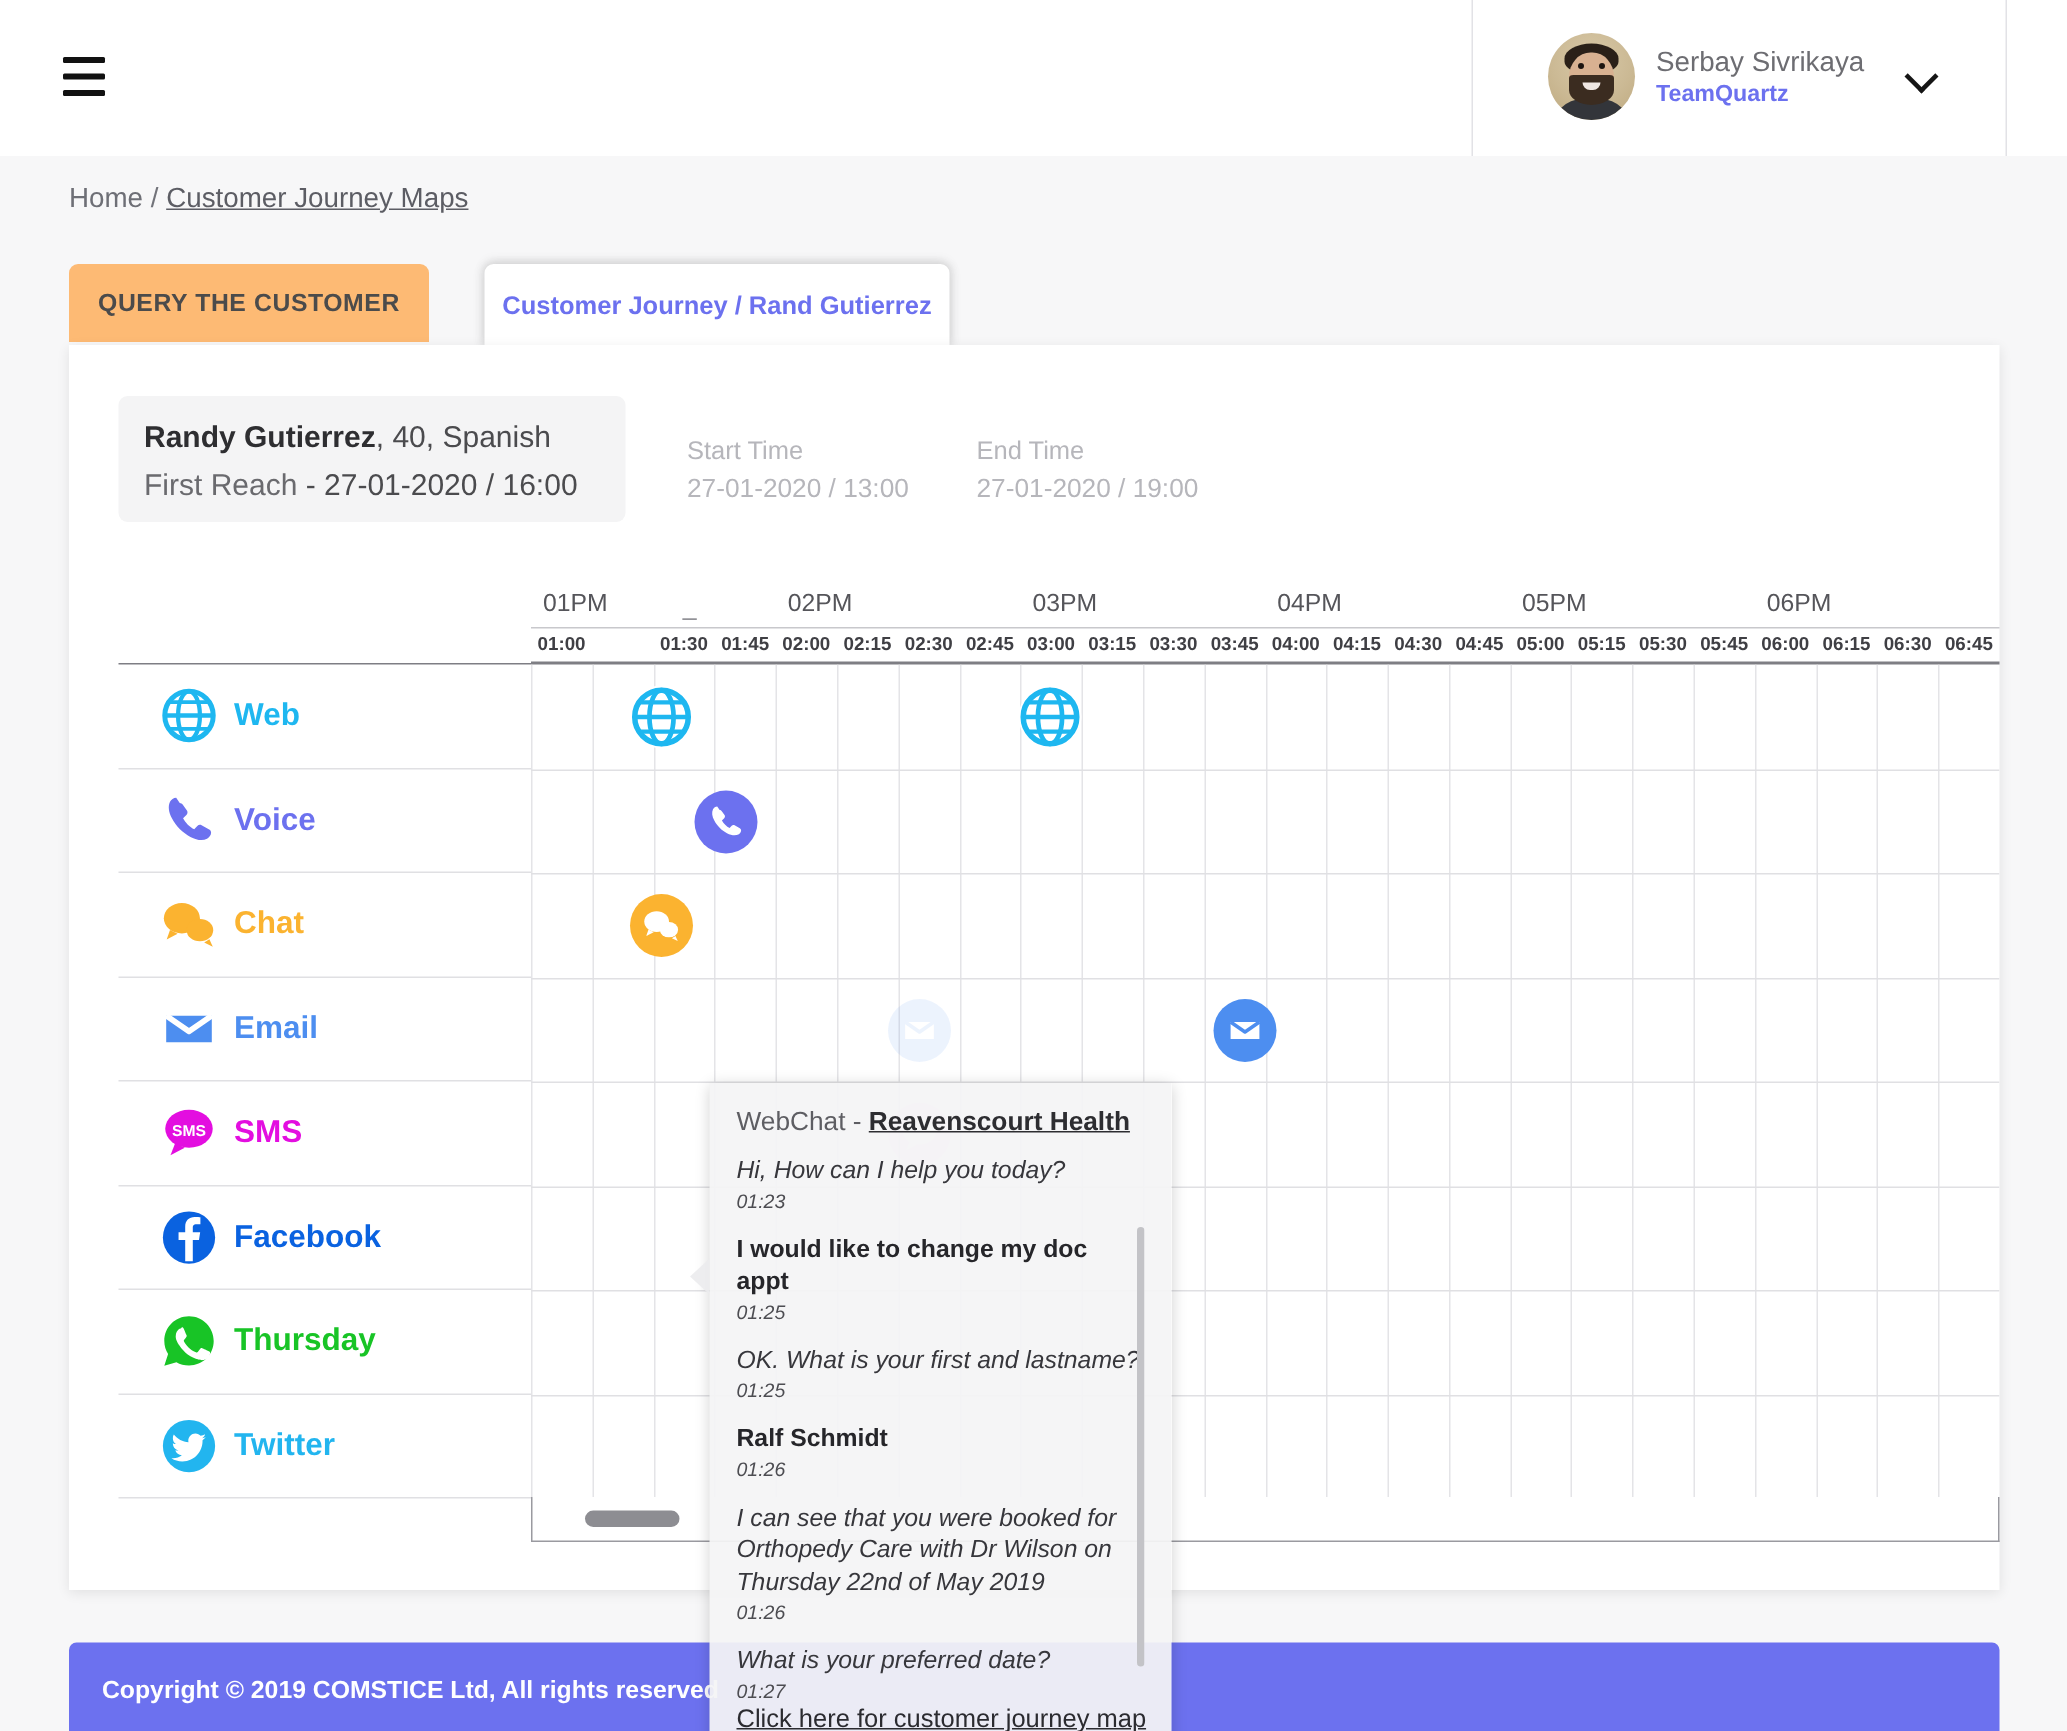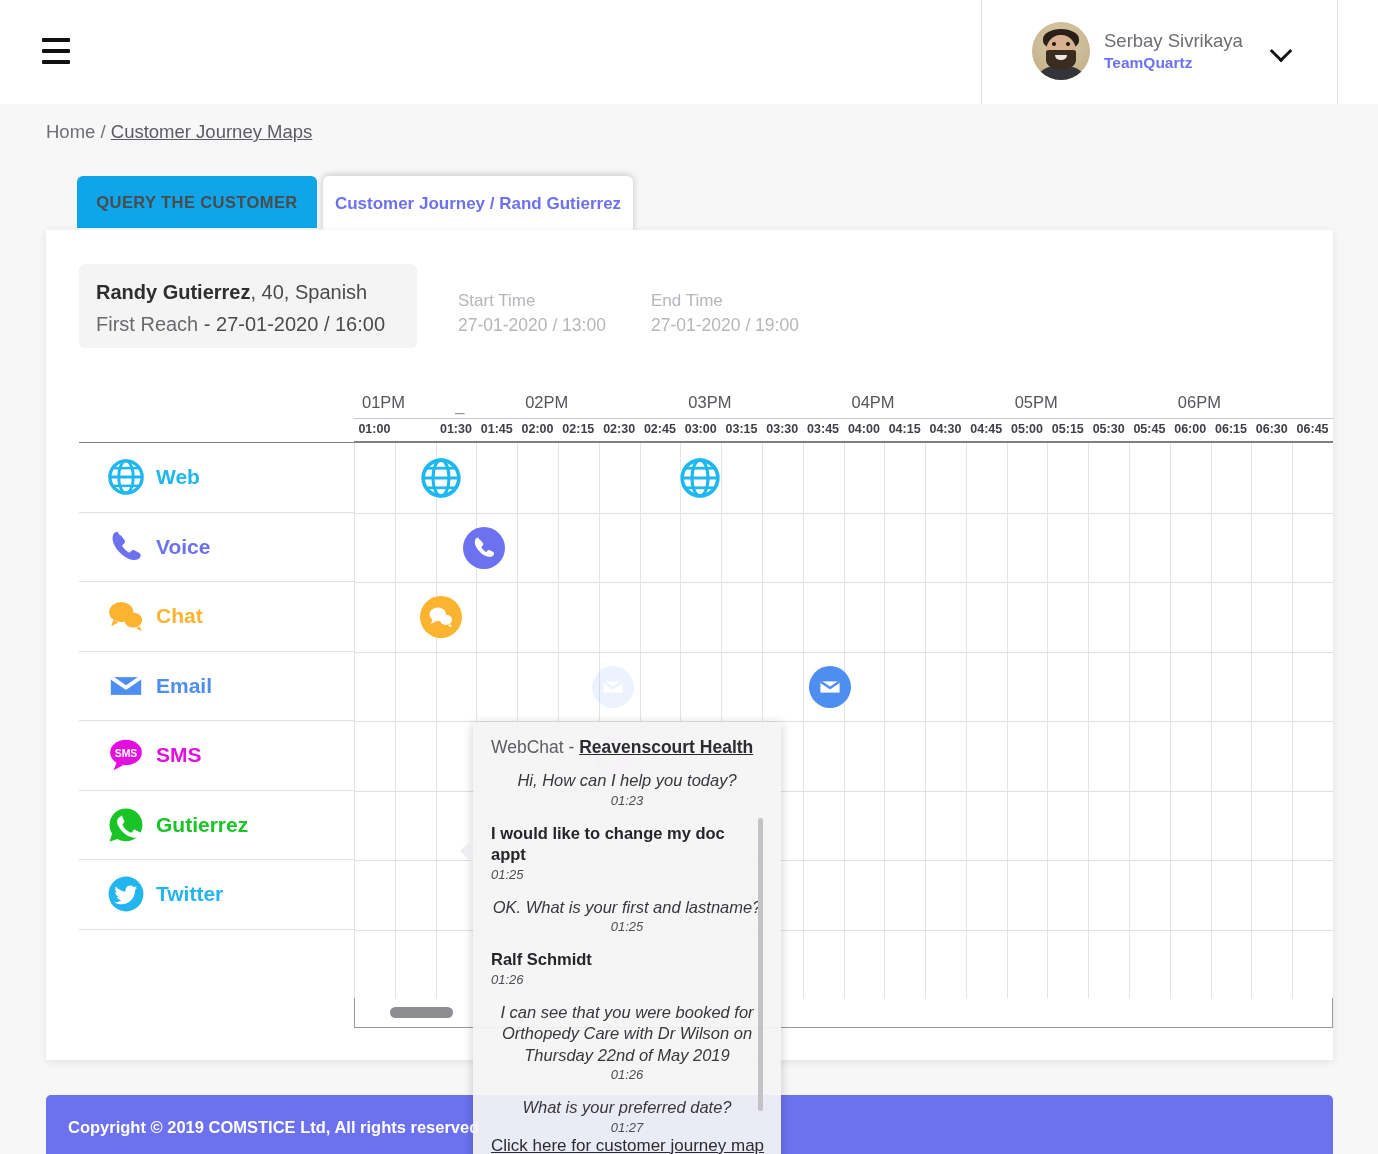--- a/index.html
+++ b/index.html
@@ -85,22 +85,22 @@
   .breadcrumb .crumb-active { color: #5c5d64; text-decoration: underline; margin-top: 48px; }
 
   
   .tabs { position: absolute; left: 46px; top: 176px; height: 52px; }
   .tab {
     position: absolute; top: 0; height: 52px;
     display: flex; align-items: center; justify-content: center;
     cursor: pointer; border-radius: 6px 6px 0 0;
   }
   .tab-inactive {
-    left: 0; width: 240px; background: #0ea5e9; color: #4b4b4b;
-    font-size: 16.5px; font-weight: bold; letter-spacing: .4px; margin-left: 31px;
+    left: 0; width: 240px; background: #fdba74; color: #4b4b4b;
+    font-size: 16.5px; font-weight: bold; letter-spacing: .4px;
   }
   .tab-active {
     left: 277px; width: 310px; height: 56px; background: #ffffff;
     color: #6c71ef; font-size: 17px; font-weight: bold;
     box-shadow: 0 -2px 7px rgba(0,0,0,.10), -2px 0 7px rgba(0,0,0,.06), 2px 0 7px rgba(0,0,0,.06);
   }
   .tab-active-underline {
     position: absolute; left: 277px; top: 56px; width: 310px; height: 8px;
     background: #6c71ef;
   }
@@ -202,21 +202,21 @@
   .tt-head { font-size: 17.5px; color: #5e5e63; line-height: 27px; white-space: nowrap; }
   .tt-head b { color: #2d2d31; font-weight: bold; text-decoration: underline; }
   .tt-msgs { position: relative; margin-top: 9px; height: 362px; overflow: hidden; }
   .tt-scrollbar {
     position: absolute; right: 0; top: 48px; width: 5px; height: 293px;
     background: #c3c3c7; border-radius: 3px;
   }
   .tt-msg { margin-bottom: 14px; }
   .tt-msg .txt { font-size: 16.5px; line-height: 21.5px; }
   .tt-msg .tm { font-size: 13px; font-style: italic; color: #4d4d52; line-height: 17px; }
-  .tt-msg.agent { text-align: center; padding-right: 0px; }
+  .tt-msg.agent { text-align: left; padding-right: 0px; }
   .tt-msg.agent .txt { font-style: italic; color: #37373c; }
   .tt-msg.cust { text-align: left; }
   .tt-msg.cust .txt { font-weight: bold; color: #26262a; }
   .tt-link {
     position: absolute; left: 18px; bottom: 16px;
     font-size: 17px; font-weight: normal; color: #2b2b30;
     text-decoration: underline; cursor: pointer;
   }
 
   
@@ -368,25 +368,34 @@
                 <ellipse cx="12" cy="10.4" rx="10" ry="8" fill="#e30ee0"></ellipse>
                 <path d="M6.2 16.4l-2 5.2 6-3.2z" fill="#e30ee0"></path>
                 <text x="12" y="13.4" font-family="Liberation Sans, sans-serif" font-size="6.6" font-weight="bold" fill="#ffffff" text-anchor="middle">SMS</text>
               </svg>
             </span>
             <span class="tl-row-label" style="color: rgb(227, 14, 224);">SMS</span>
           </div>
           <div class="tl-row">
             <span style="display: flex; align-items: center; justify-content: center; width: 40px; height: 40px;">
               <svg width="38" height="38" viewBox="0 0 24 24">
+                <circle cx="12" cy="12" r="11" fill="#0a62e0"></circle>
+                <path d="M13.6 22V13h2.6l.5-3.2h-3.1V7.9c0-.9.3-1.5 1.6-1.5h1.6V3.5c-.3 0-1.3-.1-2.4-.1-2.4 0-4 1.5-4 4.1v2.3H7.6V13h2.8v9z" fill="#ffffff"></path>
+              </svg>
+            </span>
+            <span class="tl-row-label" style="color: rgb(10, 98, 224);">Facebook</span>
+          </div>
+          <div class="tl-row">
+            <span style="display: flex; align-items: center; justify-content: center; width: 40px; height: 40px;">
+              <svg width="38" height="38" viewBox="0 0 24 24">
                 <path d="M12 1.6C6.2 1.6 1.6 6.2 1.6 12c0 2 .6 3.9 1.6 5.5L1.6 22.4l5.1-1.5c1.5.9 3.4 1.4 5.3 1.4 5.8 0 10.4-4.6 10.4-10.3S17.8 1.6 12 1.6z" fill="#18c426"></path>
                 <path d="M8.6 6.7c-.3 0-.7.1-1 .5-.4.4-1.2 1.2-1.2 2.9s1.3 3.4 1.4 3.6c.2.2 2.5 4 6.1 5.4 3 1.2 3.6 1 4.3.9.7-.1 2.1-.9 2.4-1.7.3-.8.3-1.6.2-1.7-.1-.2-.3-.2-.7-.4-.4-.2-2.1-1.1-2.5-1.2-.3-.1-.6-.2-.8.2-.2.4-.9 1.2-1.1 1.4-.2.2-.4.3-.8.1-.4-.2-1.6-.6-3-1.9-1.1-1-1.8-2.2-2-2.6-.2-.4 0-.6.2-.8l.5-.7c.2-.2.2-.4.4-.6.1-.2 0-.5-.1-.7-.1-.2-.8-1.9-1.1-2.6-.3-.7-.6-.6-.8-.6z" fill="#ffffff"></path>
               </svg>
             </span>
-            <span class="tl-row-label" style="color: rgb(24, 196, 38);">Gutierrez</span>
+            <span class="tl-row-label" style="color: rgb(24, 196, 38);">Thursday</span>
           </div>
           <div class="tl-row">
             <span style="display: flex; align-items: center; justify-content: center; width: 40px; height: 40px;">
               <svg width="38" height="38" viewBox="0 0 24 24">
                 <circle cx="12" cy="12" r="11" fill="#22b5ef"></circle>
                 <path d="M19.2 8.2c-.5.2-1.1.4-1.7.5.6-.4 1.1-1 1.3-1.7-.6.3-1.2.6-1.9.7-.5-.6-1.3-1-2.2-1-1.7 0-3 1.4-3 3 0 .2 0 .5.1.7-2.5-.1-4.7-1.3-6.2-3.2-.3.5-.4 1-.4 1.5 0 1 .5 2 1.3 2.5-.5 0-.9-.1-1.3-.4 0 1.5 1 2.7 2.4 3-.3.1-.5.1-.8.1-.2 0-.4 0-.6-.1.4 1.2 1.5 2.1 2.8 2.1-1 .8-2.3 1.3-3.7 1.3h-.7c1.3.9 2.9 1.3 4.6 1.3 5.5 0 8.5-4.6 8.5-8.5v-.4c.6-.4 1.1-1 1.5-1.5z" fill="#ffffff"></path>
               </svg>
             </span>
             <span class="tl-row-label" style="color: rgb(34, 181, 239);">Twitter</span>
           </div>

